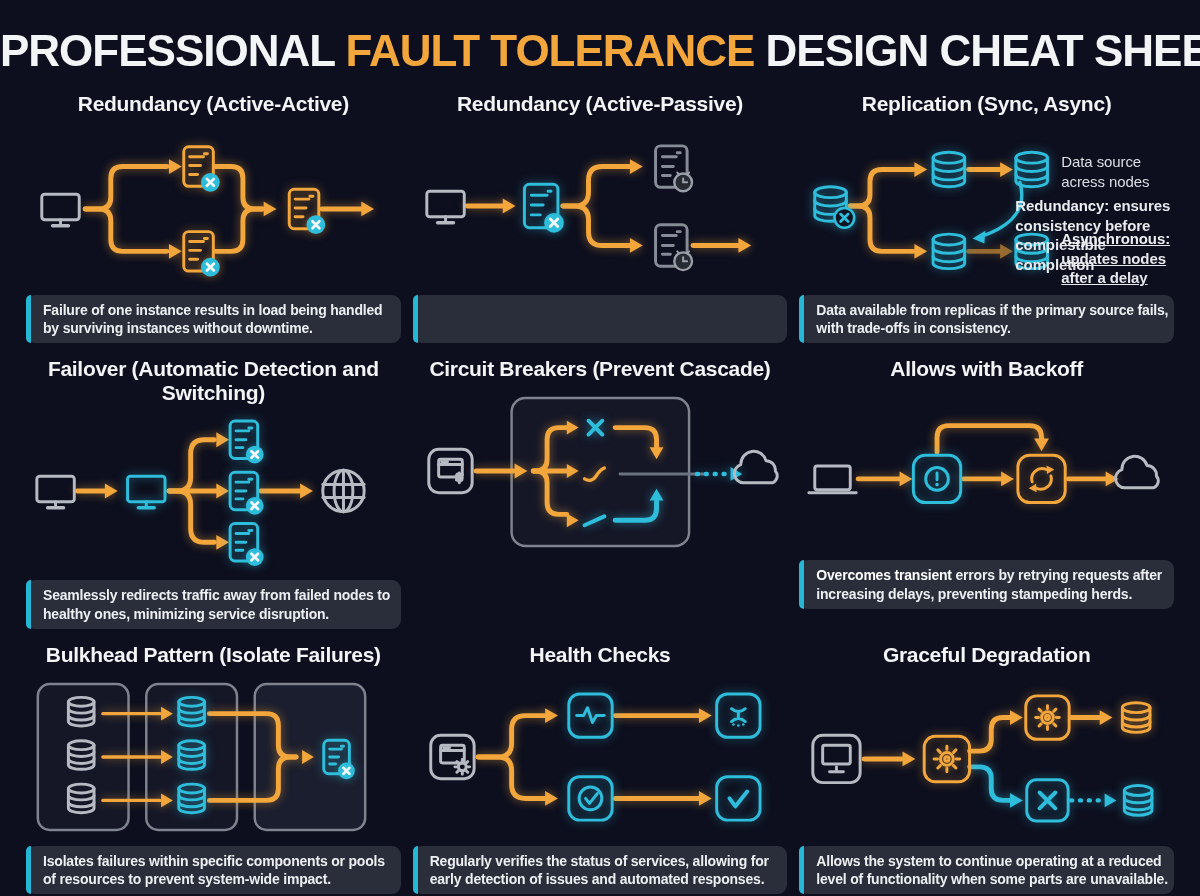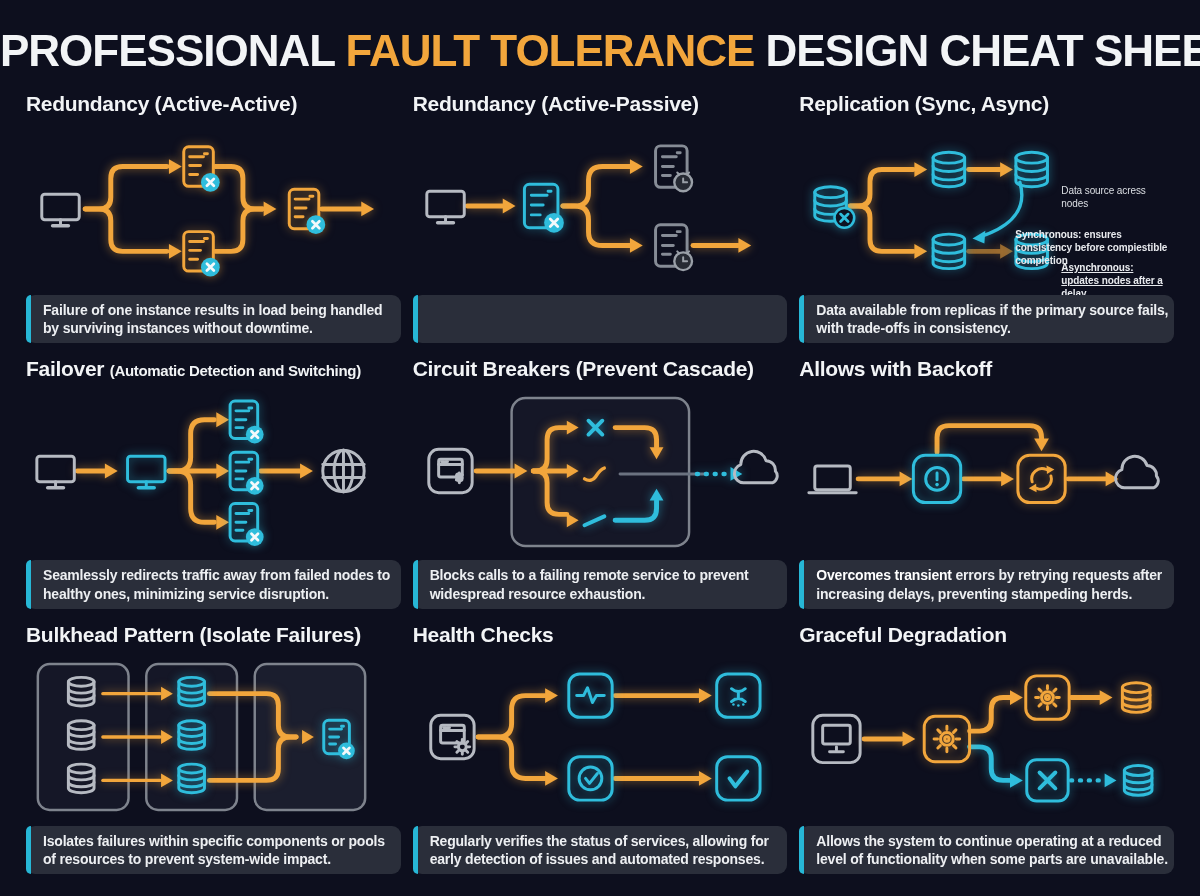--- a/index.html
+++ b/index.html
@@ -16,46 +16,46 @@
     color:var(--text,#f2f4f6);white-space:nowrap;
   }
   h1 .hl{color:var(--orange,#f0a330);}
   .grid{
     display:grid;grid-template-columns:repeat(3,1fr);
     column-gap:12px;row-gap:14px;
     padding:16px 26px 0 26px;
   }
   .panel{display:flex;flex-direction:column;}
   h2{
-    margin:0 0 4px 0;font-size:21px;font-weight:700;
+    margin:0 0 4px 0;text-align:center;font-size:21px;font-weight:700;
     letter-spacing:-0.3px;color:var(--text,#f2f4f6);min-height:28px;
   }
-  h2 .t-sub{font-size:15px;font-weight:700;}
+  h2 .t-sub{font-size:21px;font-weight:700;}
   .diagram{position:relative;height:165px;}
   .diagram svg{position:absolute;inset:0;width:100%;height:100%;}
   .caption{
     position:relative;margin-top:6px;min-height:48px;
     background:var(--caption-bg,#2a2e3a);border-radius:9px;
     display:flex;align-items:center;
     padding:6px 0 6px 17px;box-sizing:border-box;
   }
   .caption-bar{
     position:absolute;left:0;top:0;bottom:0;width:5px;
     background:var(--caption-accent,#27b7d6);
     border-radius:9px 0 0 9px;
   }
   .caption p{
     margin:0;font-size:14px;font-weight:700;letter-spacing:-0.2px;
     line-height:1.3;color:#edeff2;
   }
   .caption p b{font-weight:800;color:#ffffff;text-align:right;}
   
   .ann{
-    position:absolute;font-size:10px;line-height:1.3;color:#dcdfe4;
-    font-weight:400;letter-spacing:-0.1px;margin-top:32px;
+    position:absolute;font-size:15px;line-height:1.3;color:#dcdfe4;
+    font-weight:400;letter-spacing:-0.1px;
   }
   .ann b{font-weight:700;color:#eceef1;}
   .ann1{left:262px;top:28px;width:108px;}
   .ann2{left:216px;top:72px;width:160px;font-weight:700;color:#e7e9ed;}
   .ann3{left:262px;top:105px;width:112px;font-weight:700;color:#e7e9ed;text-decoration:underline;}
   
   .fl{fill:none;stroke-linecap:round;stroke-linejoin:round;stroke-width:5px;}
   .fl.o{stroke:var(--orange,#f2a63c);}
   .fl.c{stroke:var(--cyan,#2fbddc);}
   .fl.thin{stroke-width:3.5px;}
@@ -250,21 +250,21 @@
               <path d="M-16 -12 v24 a16 5.5 0 0 0 32 0 v-24"></path>
               <path class="fine" d="M-16 -3.5 a16 5.5 0 0 0 32 0 M-16 5 a16 5.5 0 0 0 32 0"></path>
           </g>
           <g class="gw-c ic c" transform="translate(236,128)">
             <ellipse cy="-12" rx="16" ry="5.5"></ellipse>
               <path d="M-16 -12 v24 a16 5.5 0 0 0 32 0 v-24"></path>
               <path class="fine" d="M-16 -3.5 a16 5.5 0 0 0 32 0 M-16 5 a16 5.5 0 0 0 32 0"></path>
           </g>
         </svg>
         <div class="ann ann1"><b></b><span>Data source acress nodes</span></div>
-        <div class="ann ann2"><b>Synchronous:</b><span> ensures consistency before compiestible completion</span></div>
+        <div class="ann ann2"><b>Redundancy:</b><span> ensures consistency before compiestible completion</span></div>
         <div class="ann ann3"><b>Asynchronous:</b><span> updates nodes after a delay</span></div>
       </div>
       <div class="caption">
         <div class="caption-bar"></div>
         <p>Data available from replicas if the primary source fails, with trade-offs in consistency.</p>
       </div>
     </section>
 
     <section class="panel">
       <h2><span class="t-big">Failover</span> <span class="t-sub">(Automatic Detection and Switching)</span></h2>
@@ -376,24 +376,20 @@
             <path d="M174 90 c5 3 9 1 11 -2 c2 -3 5 -8 9 -9" stroke="var(--orange,#f2a63c)" stroke-width="3.5" stroke-linecap="round" fill="none"></path>
           </g>
           <g class="gw-c">
             <path d="M174 137 l20 -9" stroke="var(--cyan,#2fbddc)" stroke-width="4" stroke-linecap="round" fill="none"></path>
           </g>
           <g class="ic g" transform="translate(352,84)">
             <path d="M-17 10 a9.5 9.5 0 0 1 -2.5 -18.5 a13 13 0 0 1 25.5 -4 a9.5 9.5 0 0 1 9.5 10.5 a7.5 7.5 0 0 1 -3 12 z"></path>
           </g>
         </svg>
       </div>
-      <div class="caption">
-        <div class="caption-bar"></div>
-        <p>Blocks calls to a failing remote service to prevent widespread resource exhaustion.</p>
-      </div>
     </section>
 
     <section class="panel">
       <h2>Allows with Backoff</h2>
       <div class="diagram">
         <svg viewBox="0 0 380 165">
           <g class="gw-o">
             <path class="fl o" d="M60 90 h42"></path>
             <path class="ah o" d="M115 90 l-13 -7.5 v15 z"></path>
             <path class="fl o" d="M167 90 h38"></path>

